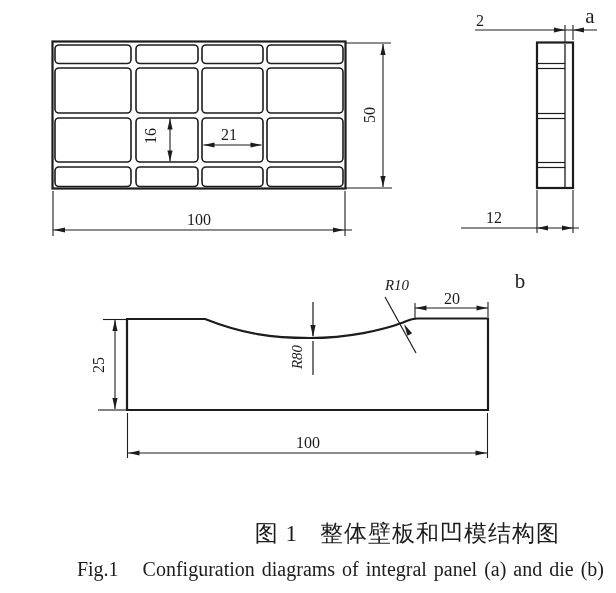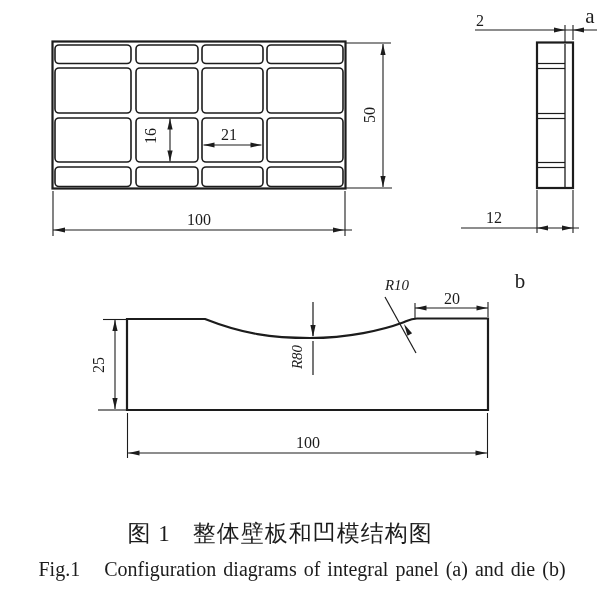--- a/index.html
+++ b/index.html
@@ -3,24 +3,24 @@
 <meta charset="utf-8">
 <style>
   html,body{margin:0;padding:0;background:#ffffff;}
   .page{position:relative;width:616px;height:593px;background:#ffffff;overflow:hidden;
         font-family:"Liberation Serif", serif;color:#1c1c1c;}
   svg{position:absolute;left:0;top:0;}
   svg text{font-family:"Liberation Serif", serif;fill:#1c1c1c;}
   .dimtxt{font-size:16px;}
   .radtxt{font-size:15px;font-style:italic;}
   .viewlbl{font-size:21px;}
-  .cap-zh{position:absolute;left:0;top:518px;width:560px;text-align:center;
+  .cap-zh{position:absolute;left:0;top:518px;width:560px;text-align:right;
           font-size:23px;letter-spacing:1px;}
   .cap-zh .gap{display:inline-block;width:22px;}
-  .cap-en{position:absolute;left:0;top:558px;width:604px;text-align:center;
+  .cap-en{position:absolute;left:0;top:558px;width:604px;text-align:right;
           font-size:20px;word-spacing:2px;}
   .cap-en .gap{display:inline-block;width:24px;}
 </style>
 </head>
 <body>
 
 <div class="page">
 
 <svg width="616" height="516" viewBox="0 0 616 516">
   <g stroke="#1c1c1c" fill="none" stroke-linecap="butt">

